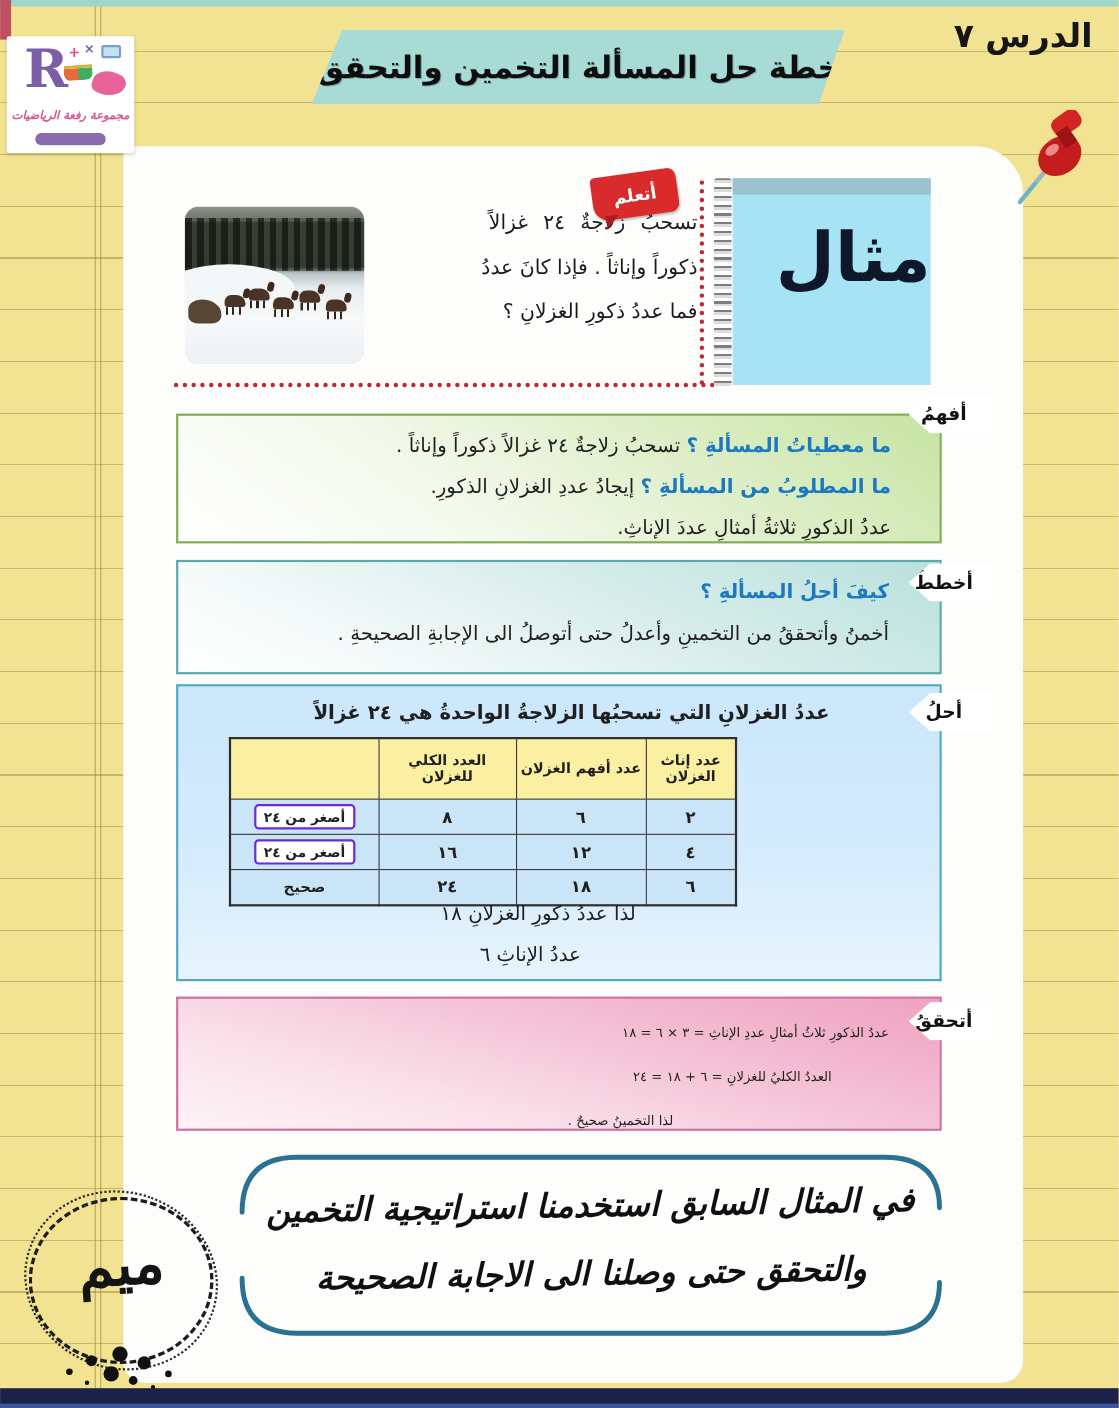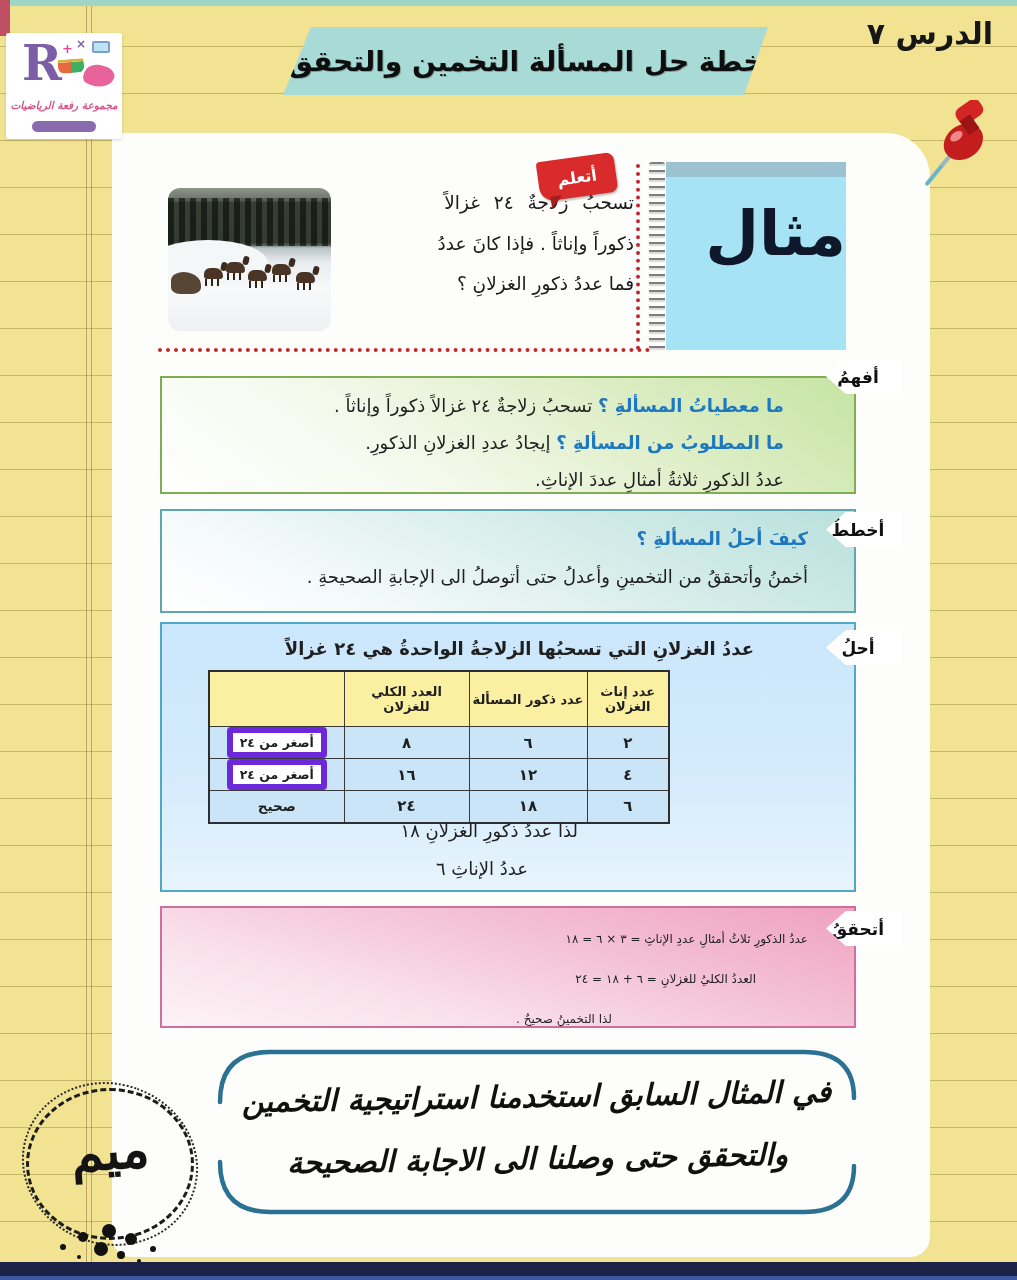--- a/index.html
+++ b/index.html
@@ -86,21 +86,21 @@
            background:repeating-linear-gradient(to bottom, #7d7d7d 0 2px, #dcdcdc 2px 4.5px, transparent 4.5px 8px);}
   .example-box{ left:666px; top:162px; width:180px; height:188px; background:#a6e3f5; z-index:3;}
   .example-box .cap{ width:100%; height:15px; background:#9cc2d2;}
   .example-box .word{ width:100%; text-align:right; margin-top:26px; font-size:62px; font-weight:bold;
            color:#0f172a; line-height:1;}
 
   
   .secbox{ left:160px; width:696px; z-index:3; direction:rtl; color:#1f1f1f;}
   .box-understand{ top:376px; height:118px; border:2px solid #7fae52;
       background:linear-gradient(215deg,#c6e4a3 0%,#dcedc4 30%,#f4f9ec 65%,#ffffff 100%);
-      padding:9px 70px 0 14px; font-size:18px; line-height:37px;}
+      padding:9px 44px 0 14px; font-size:18px; line-height:37px;}
   .box-plan{ top:509px; height:104px; border:2px solid #5ea7ad;
       background:linear-gradient(205deg,#b9e1dd 0%,#d7edea 40%,#f3faf9 75%,#ffffff 100%);
       padding:9px 46px 0 14px; font-size:18px; line-height:38px;}
   .box-solve{ top:622px; height:270px; border:2px solid #4fa8c5;
       background:linear-gradient(180deg,#cbe7fb 0%,#d4ebfc 55%,#e7f4fd 100%);}
   .box-check{ top:906px; height:122px; border:2px solid #cf6f9f;
       background:linear-gradient(195deg,#efa2bf 0%,#f4c2d5 38%,#fae2eb 72%,#fdf3f7 100%);
       padding:11px 46px 0 14px; font-size:12px; line-height:40px;}
   .blue{ color:#1d78c1; font-weight:bold;}
   .ind1{ margin-right:52px;}
@@ -113,21 +113,21 @@
         font-size:17px; font-weight:bold; color:#111;}
   .tag-understand{ top:359px;} .tag-plan{ top:512px;} .tag-solve{ top:630px;} .tag-check{ top:911px;}
 
   
   .solve-intro{ position:absolute; right:100px; top:14px; font-size:18px; font-weight:600;}
   .gtable{ position:absolute; right:184px; top:46px; border-collapse:collapse; direction:rtl;}
   .gtable th,.gtable td{ border:1.6px solid #3a3a3a; text-align:center; vertical-align:middle;}
   .gtable th{ background:#fbf0a2; font-size:13px; font-weight:bold; height:36px; padding:12px 3px;}
   .gtable td{ background:#cbe5f8; height:32px; font-size:15px; font-weight:600;}
   .gtable{ border:2.5px solid #2e2e2e;}
-  .pill{ display:inline-block; background:#fff; border:6px solid #6d28d9; border-radius:4px;
+  .pill{ display:inline-block; background:#fff; border:2px solid #6d28d9; border-radius:4px;
          padding:0 7px; font-size:12.5px; font-weight:bold; line-height:19px;}
   .plain-verdict{ font-size:13.5px; font-weight:bold;}
   .solve-c1{ position:absolute; right:276px; top:196px; font-size:18px;}
   .solve-c2{ position:absolute; right:326px; top:234px; font-size:18px;text-align:center;}
 
   
   .note{ left:214px; top:1046px; width:646px; height:172px; z-index:3;}
   .note svg{ position:absolute; left:0; top:0;}
   .note .txt{ position:absolute; left:0; top:20px; width:100%; text-align:center; direction:rtl;
         font-family:"DejaVu Serif", serif; font-style:italic; font-weight:bold; font-size:30px;
@@ -235,21 +235,21 @@
   <table class="gtable">
     <colgroup>
         <col style="width:82px">
         <col style="width:118px">
         <col style="width:125px">
         <col style="width:135px">
       </colgroup>
     <tbody>
         <tr>
       <th>عدد إناث الغزلان</th>
-      <th>عدد ذكور المسألة</th>
+      <th>عدد أفهم الغزلان</th>
       <th>العدد الكلي للغزلان</th>
       <th></th>
     </tr>
     <tr>
       <td>٢</td>
       <td>٦</td>
       <td>٨</td>
       <td><span class="pill">أصغر من ٢٤</span></td>
     </tr>
     <tr>

